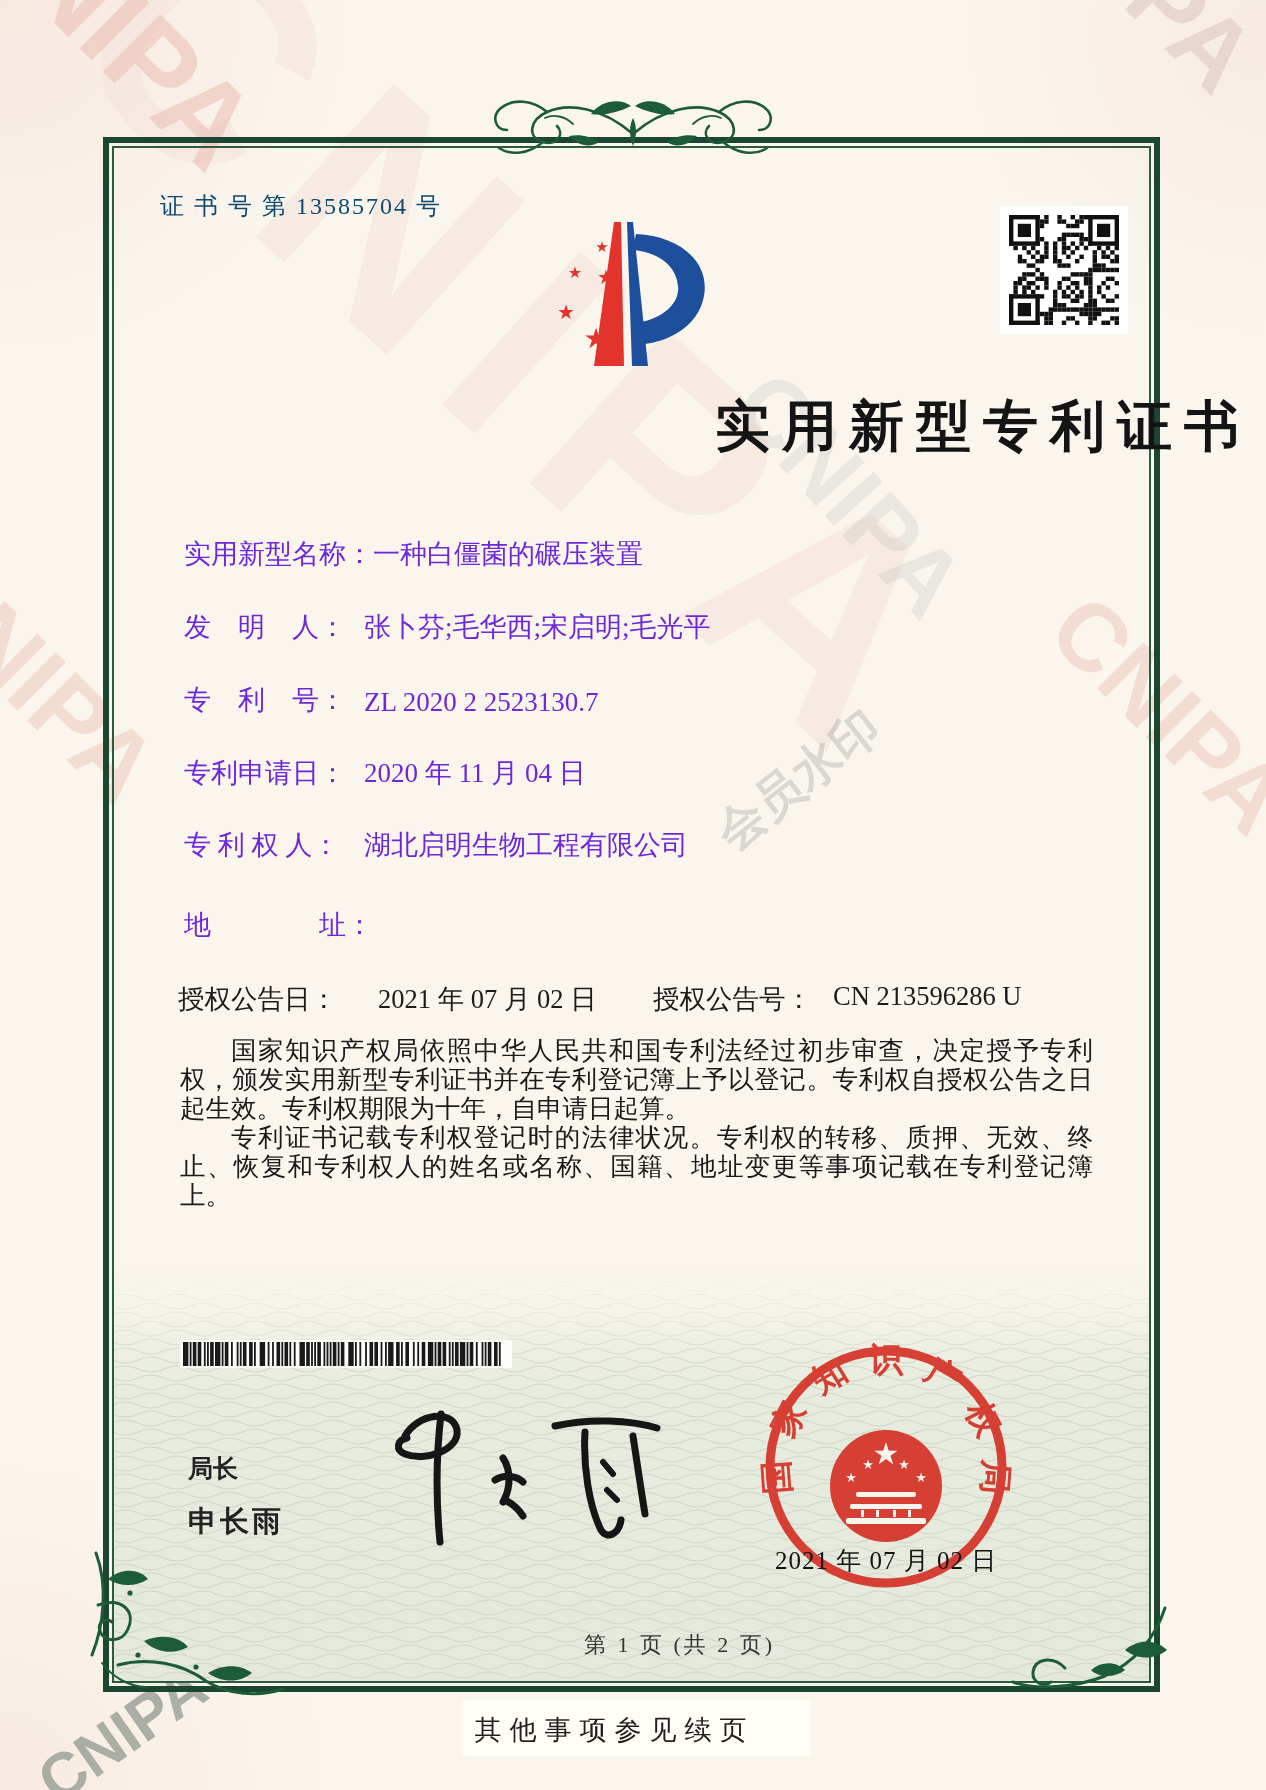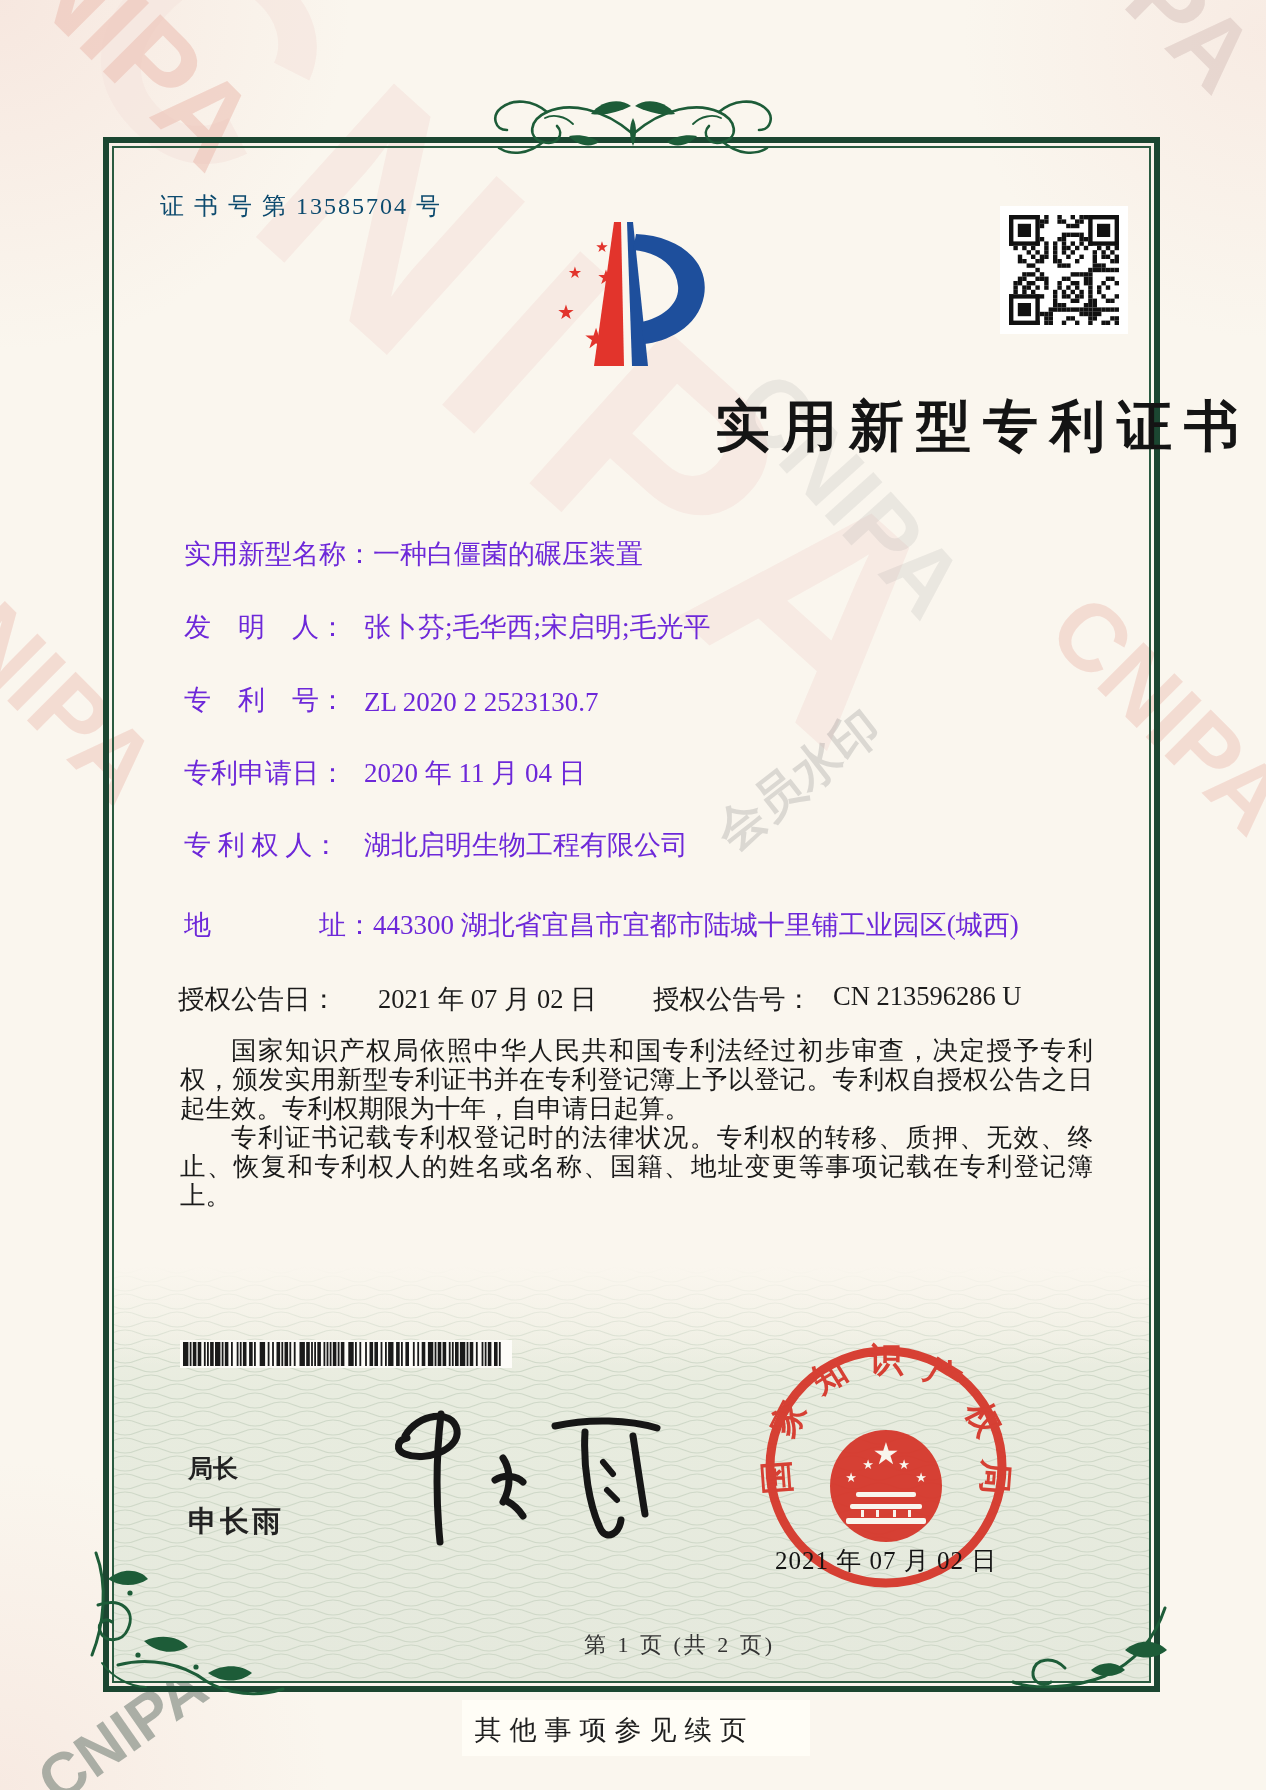--- a/index.html
+++ b/index.html
@@ -437,21 +437,20 @@
 <div class="abs frow r3">
   <span class="flabel">专利申请日：</span>
   <span class="fvalue">2020 年 11 月 04 日</span>
 </div>
 <div class="abs frow r4">
   <span class="flabel">专 利 权 人：</span>
   <span class="fvalue">湖北启明生物工程有限公司</span>
 </div>
 <div class="abs frow r5">
   <span class="flabel">地　　　　址：</span>
-  <span class="fvalue">443300 湖北省宜昌市宜都市陆城十里铺工业园区(城西)</span>
 </div>
 
 <div class="abs grant">
   <span class="flabel">授权公告日：</span>
   <span class="fvalue">2021 年 07 月 02 日</span>
   <span class="grant-cell2">
     <span class="flabel">授权公告号：</span>
     <span class="fvalue">CN 213596286 U</span>
   </span>
 </div>

